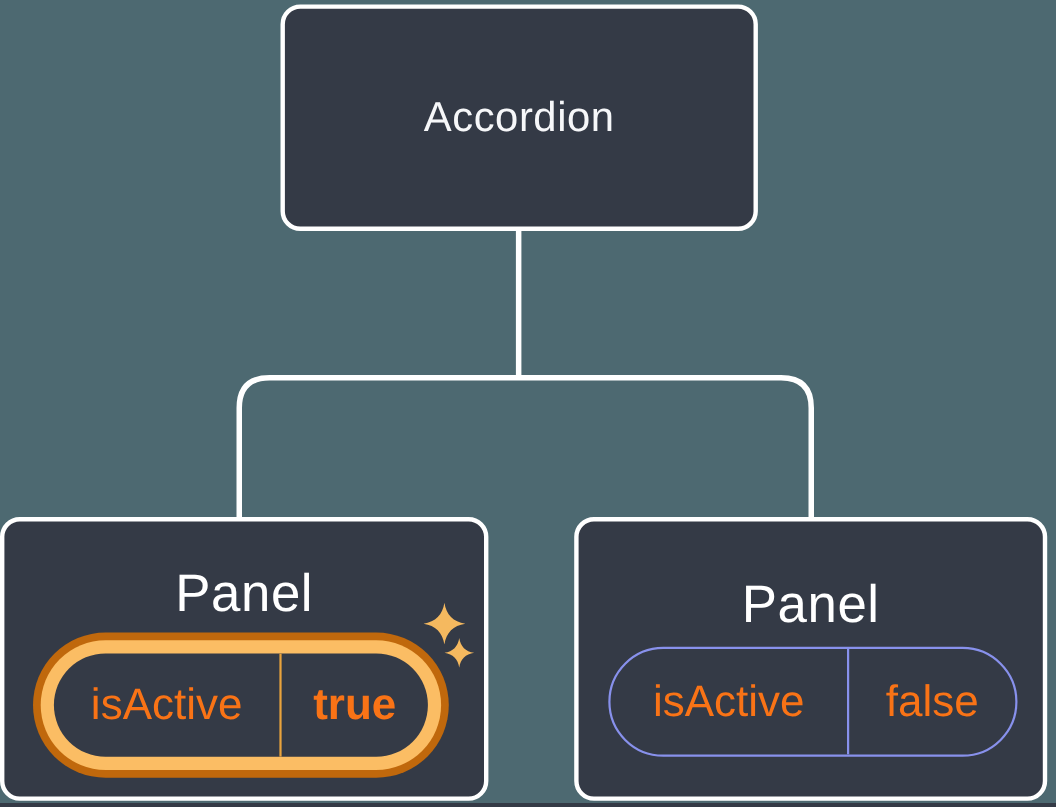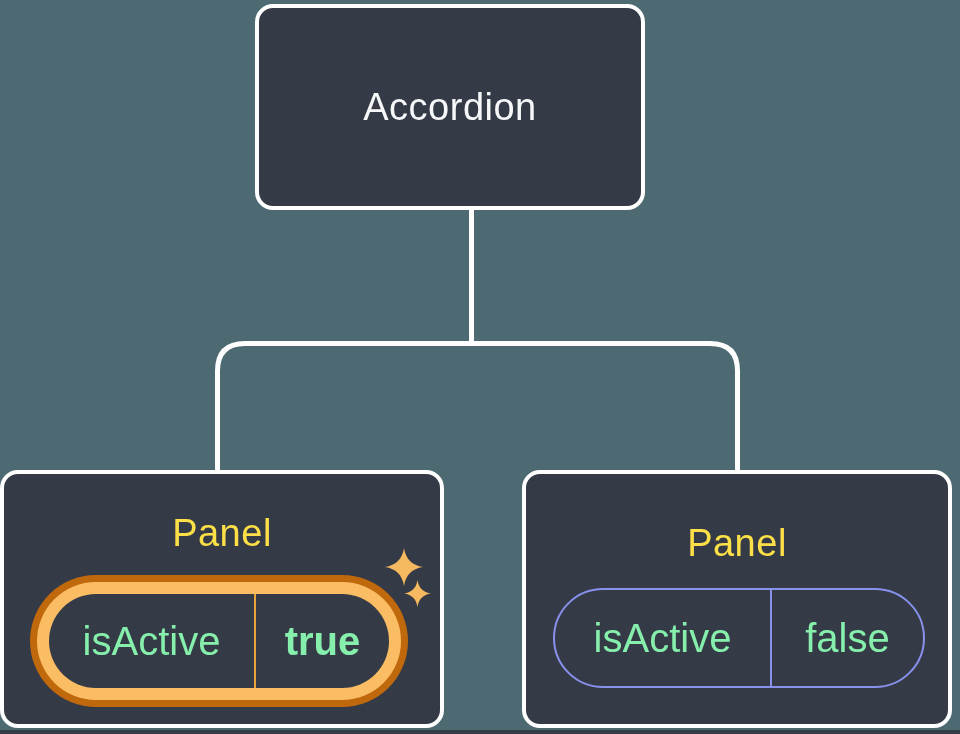--- a/index.html
+++ b/index.html
@@ -29,43 +29,43 @@
   .node {
     position: absolute;
     background: #343A46;
     border: 4px solid #FFFFFF;
     border-radius: 18px;
     box-sizing: border-box;
     z-index: 2;
   }
   .accordion-node {
     left: 255px; top: 4px;
-    width: 390px; height: 206px;
+    width: 434px; height: 206px;
     display: flex;
     align-items: center;
     justify-content: center;
   }
   .node-title {
     color: #F6F7F9;
     font-size: 38px;
     font-weight: 500;
     letter-spacing: 0.5px;
   }
   .panel-node {
     top: 470px;
     height: 258px;
   }
   .panel-left  { left: 0px;   width: 444px; }
   .panel-right { left: 522px; width: 430px; }
   .panel-title {
     position: absolute;
     left: 0; right: 0;
     text-align: center;
-    color: #fde047;
-    font-size: 38px;
+    color: #ffffff;
+    font-size: 48px;
     font-weight: 500;
     letter-spacing: 0.5px;
   }
   .panel-left  .panel-title { top: 38px; }
   .panel-right .panel-title { top: 48px; }
 
   
   .pill-glow {
     position: absolute;
     left: 26px; top: 101px;
@@ -101,21 +101,21 @@
     box-sizing: border-box;
     display: flex;
     align-items: stretch;
     overflow: hidden;
   }
 
   .seg {
     display: flex;
     align-items: center;
     justify-content: center;
-    color: #86efac;
+    color: #f97316;
     font-size: 40px;
   }
   .pill-core  .seg-left  { width: 205px; }
   .pill-core  .seg-right { flex: 1; text-align: right; }
   .pill-plain .seg-left  { width: 215px; }
   .pill-plain .seg-right { flex: 1; }
   .seg-value-bold { font-weight: 700; }
 
   .pill-divider {
     width: 2px;

